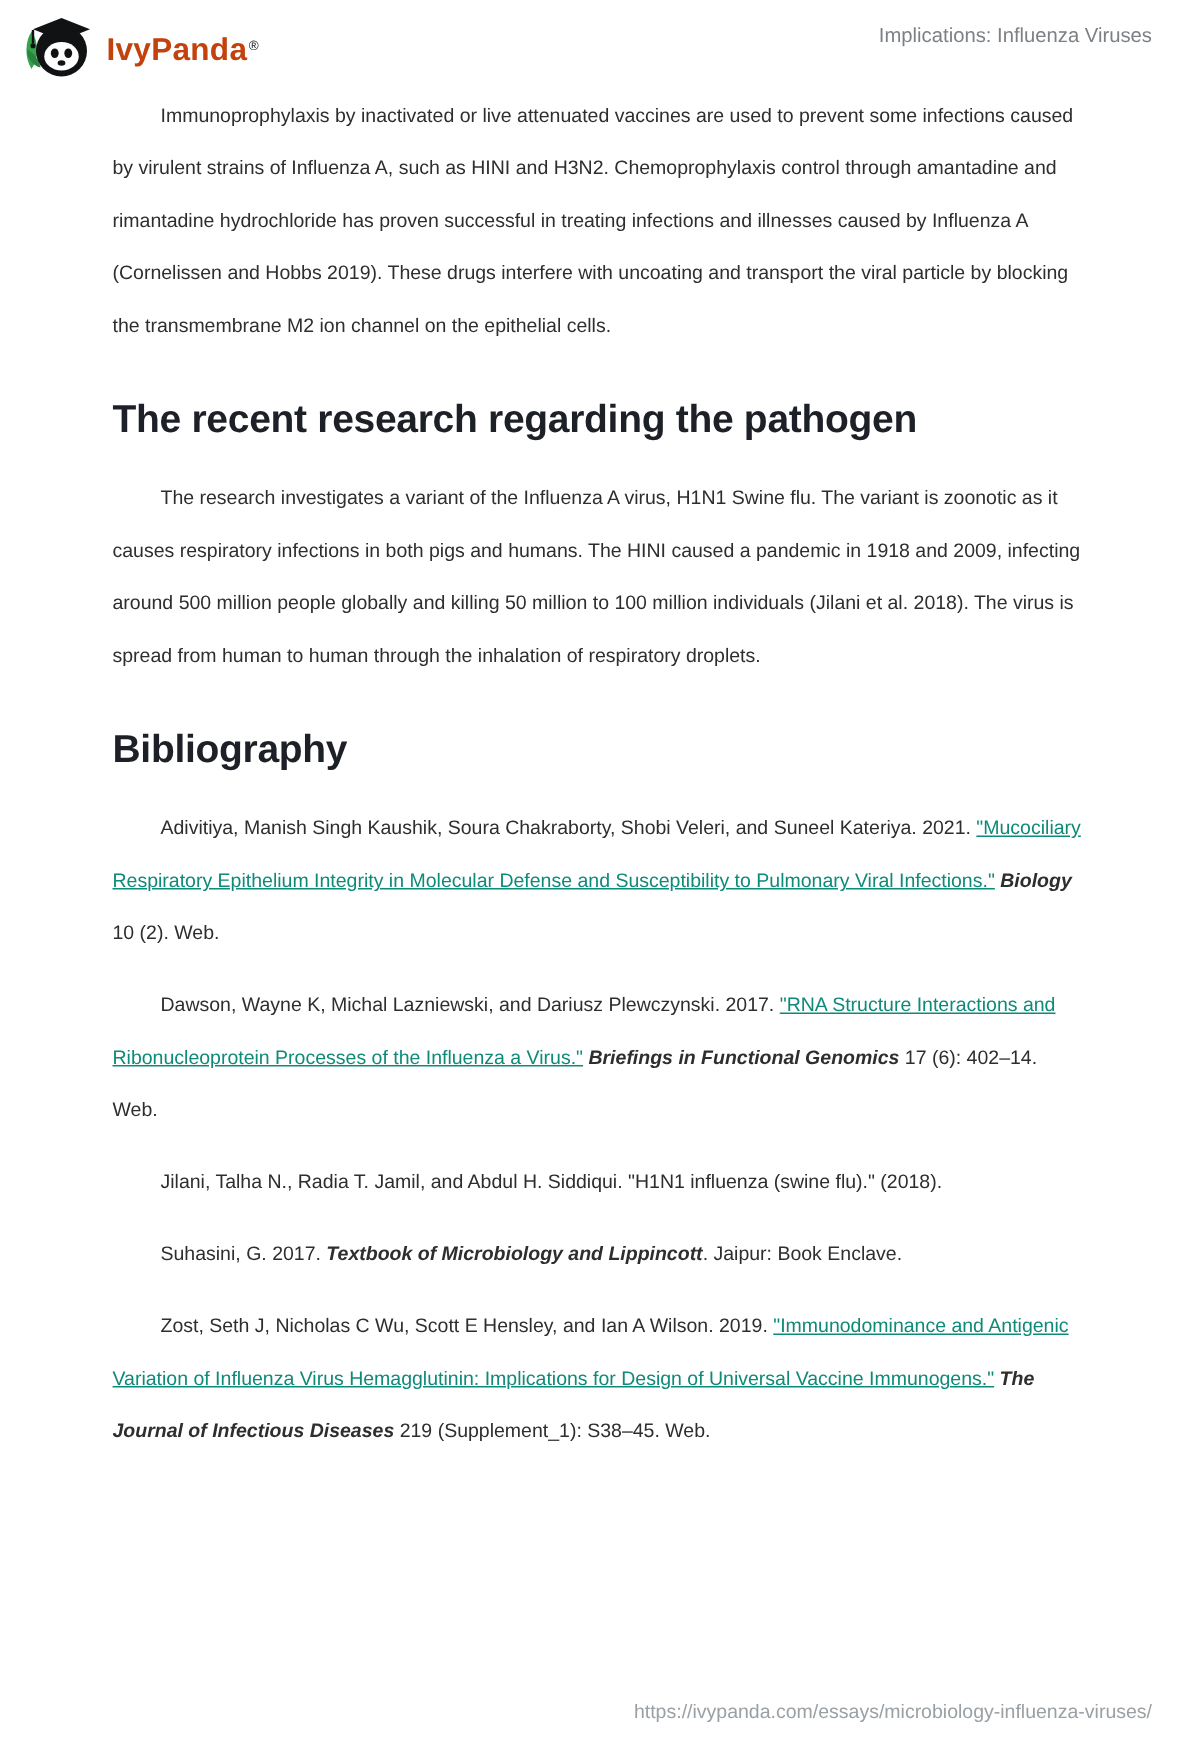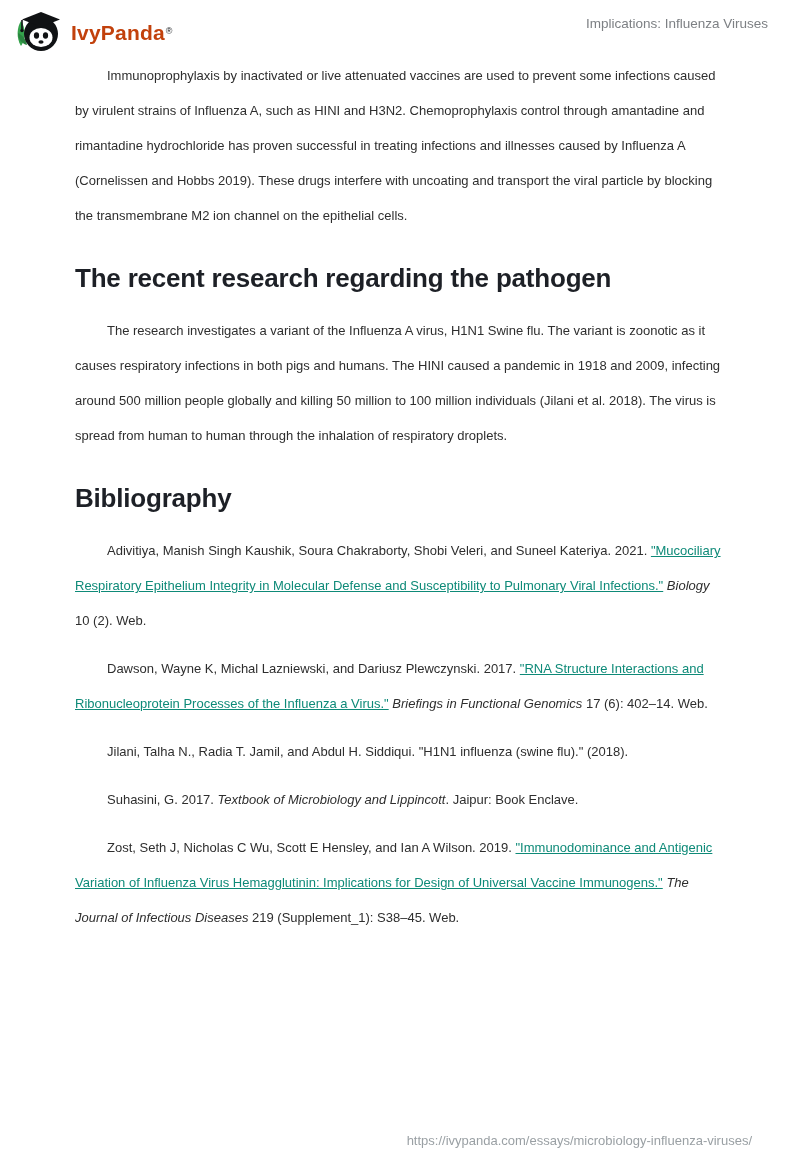--- a/index.html
+++ b/index.html
@@ -23,23 +23,23 @@
   main { padding: 0 75px; }
   h1 {
     font-size: 26px; font-weight: 700; color: #1d2026;
     margin: 30px 0 19px; letter-spacing: -0.2px;
   }
   p.para {
     font-size: 13px; line-height: 35px; color: #2e2e2e;
     margin: 0 0 13px; text-indent: 32px;
   }
   a.doc-link { color: #0e8a78; text-decoration: underline; cursor: pointer; }
-  em { font-style: italic; }
+  em { font-style: italic; font-weight: bold; }
 
-  footer { position: absolute; right: 48px; bottom: 12px; }
+  footer { position: absolute; right: 32px; bottom: 12px; }
   .footer-url { font-size: 13px; color: #9aa0a4; }
 </style>
 </head>
 <body>
 
 <div class="page">
 
   <header>
     <div class="brand">
       <span>

